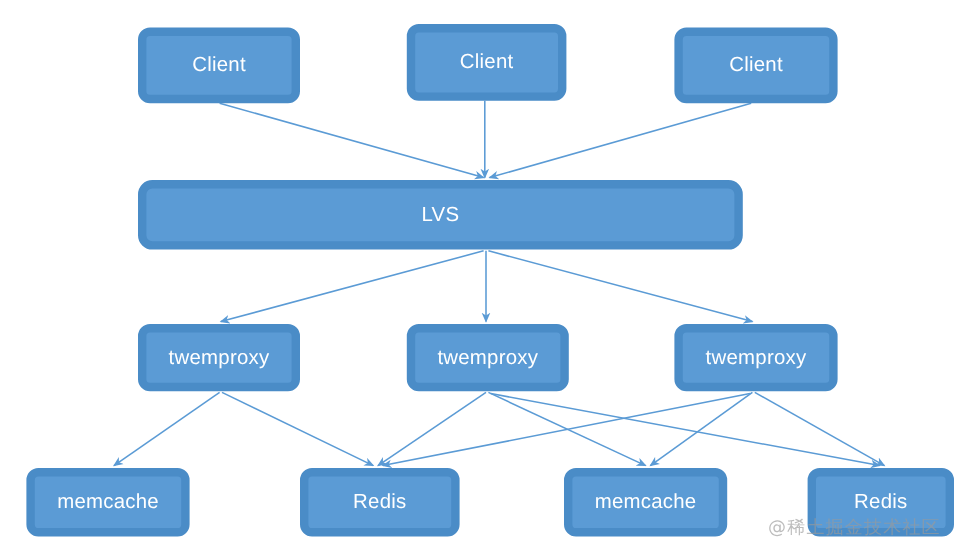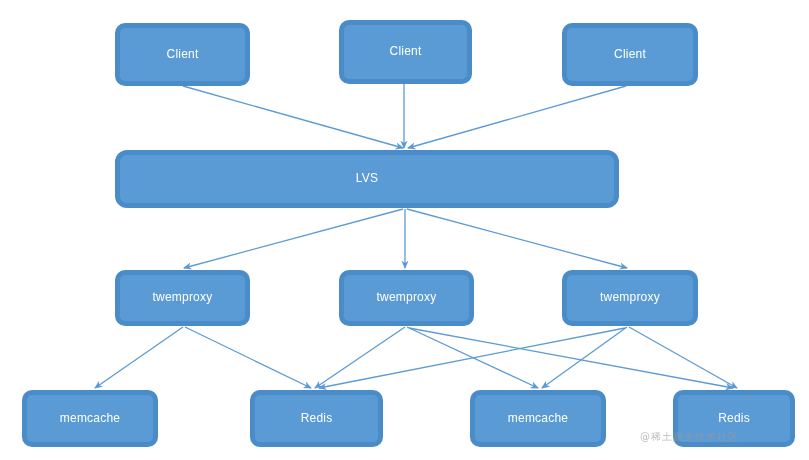--- a/index.html
+++ b/index.html
@@ -22,40 +22,40 @@
     left: 0;
     top: 0;
     width: 809px;
     height: 460px;
     pointer-events: none;
   }
   .node {
     position: absolute;
     box-sizing: border-box;
     background: #5B9BD5;
-    border: 5px solid #14532d;
+    border: 7px solid #14532d;
     border-radius: 10px;
     display: flex;
     align-items: center;
     justify-content: center;
     color: #ffffff;
-    font-size: 12px;
+    font-size: 17px;
     font-weight: 400;
     letter-spacing: 0.2px;
     text-align: center;
     line-height: 1.1;
     user-select: none;
   }
   .node.wide {
     border-radius: 12px;
   }
   .watermark {
     position: absolute;
     color: rgba(150,150,150,0.55);
-    font-size: 10px;
+    font-size: 15px;
     letter-spacing: 1px;
     white-space: nowrap;
     font-family: "DejaVu Sans", sans-serif;
     user-select: none;
     text-align: right;
   }
 </style>
 </head>
 <body>
 

